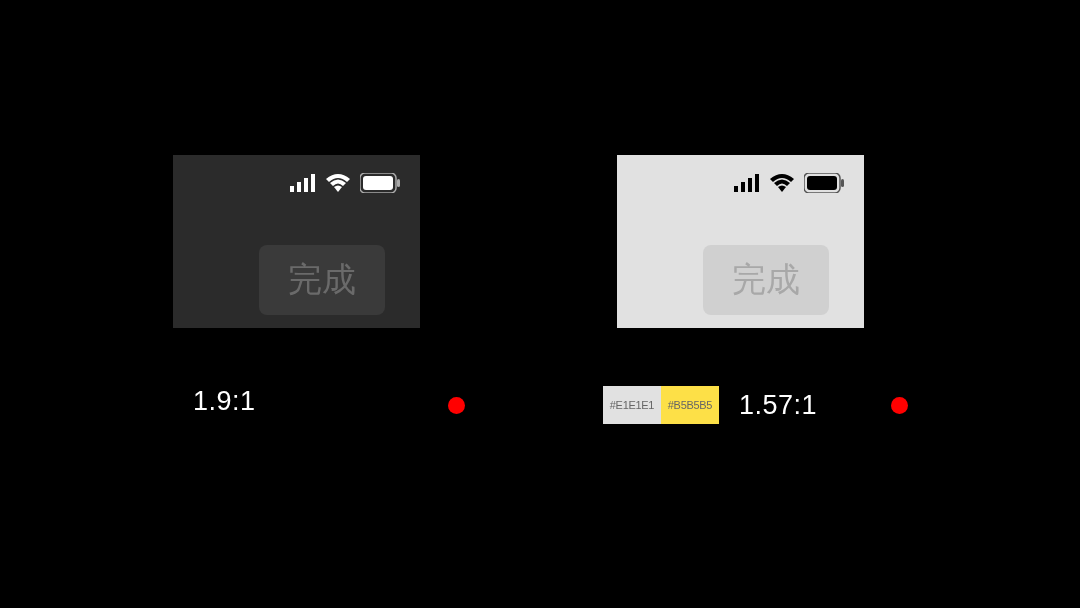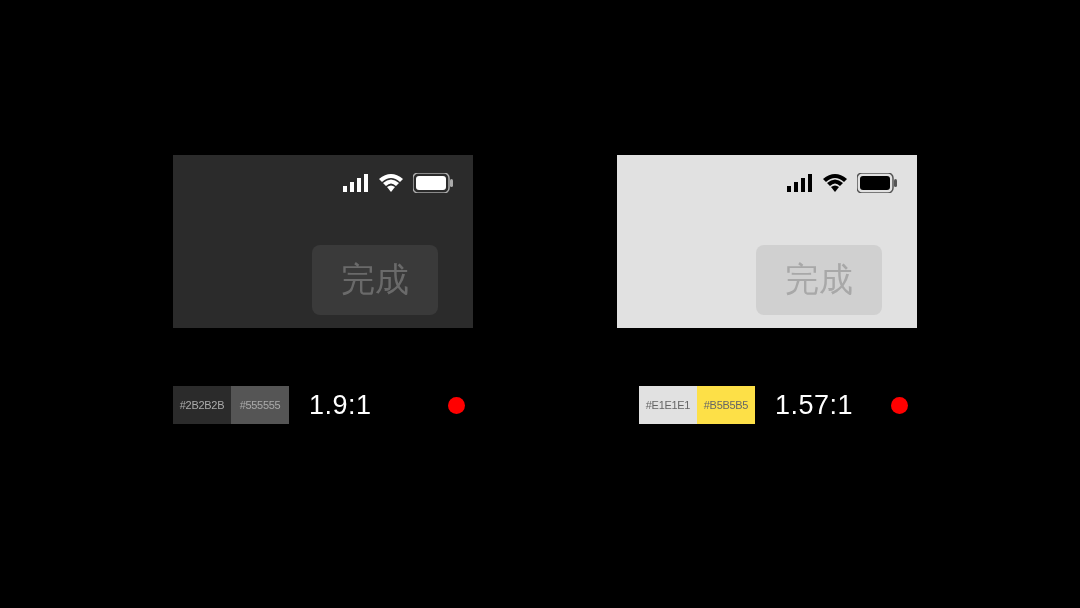--- a/index.html
+++ b/index.html
@@ -5,21 +5,21 @@
     * { margin: 0; padding: 0; box-sizing: border-box; }
     body {
       width: 1080px;
       height: 608px;
       background: #000000;
       font-family: -apple-system, BlinkMacSystemFont, "Segoe UI", sans-serif;
       position: relative;
     }
     .panel {
       position: absolute;
-      width: 300px;
+      width: 247px;
       height: 173px;
       text-decoration: underline;
     }
     .panel-dark {
       left: 173px;
       top: 155px;
       background: #2B2B2B;
     }
     .panel-light {
       left: 617px;
@@ -59,21 +59,21 @@
       position: absolute;
       display: flex;
       align-items: center;
     }
     .legend-left {
       left: 173px;
       top: 386px;
       width: 294px;
     }
     .legend-right {
-      left: 639px;
+      left: 603px;
       top: 386px;
       width: 294px;
     }
     .swatch-pair {
       display: flex;
     }
     .swatch {
       width: 58px;
       height: 38px;
       display: flex;
@@ -165,28 +165,20 @@
         <rect x="37" y="6" width="3" height="8" rx="1.5" fill="#555555"></rect>
       </svg>
     </span>
   </div>
   <div class="done-button done-light">
     <span>完成</span>
   </div>
 </div>
 
 <div class="legend-row legend-left">
-  <div class="swatch-pair">
-    <div class="swatch" style="background:#2B2B2B">
-      <span>#2B2B2B</span>
-    </div>
-    <div class="swatch" style="background:#555555">
-      <span>#555555</span>
-    </div>
-  </div>
   <div class="ratio">1.9:1</div>
 </div>
 <div class="dot dot-left"></div>
 
 <div class="legend-row legend-right">
   <div class="swatch-pair swatch-light">
     <div class="swatch" style="background:#E1E1E1">
       <span>#E1E1E1</span>
     </div>
     <div class="swatch" style="background:#fde047">

